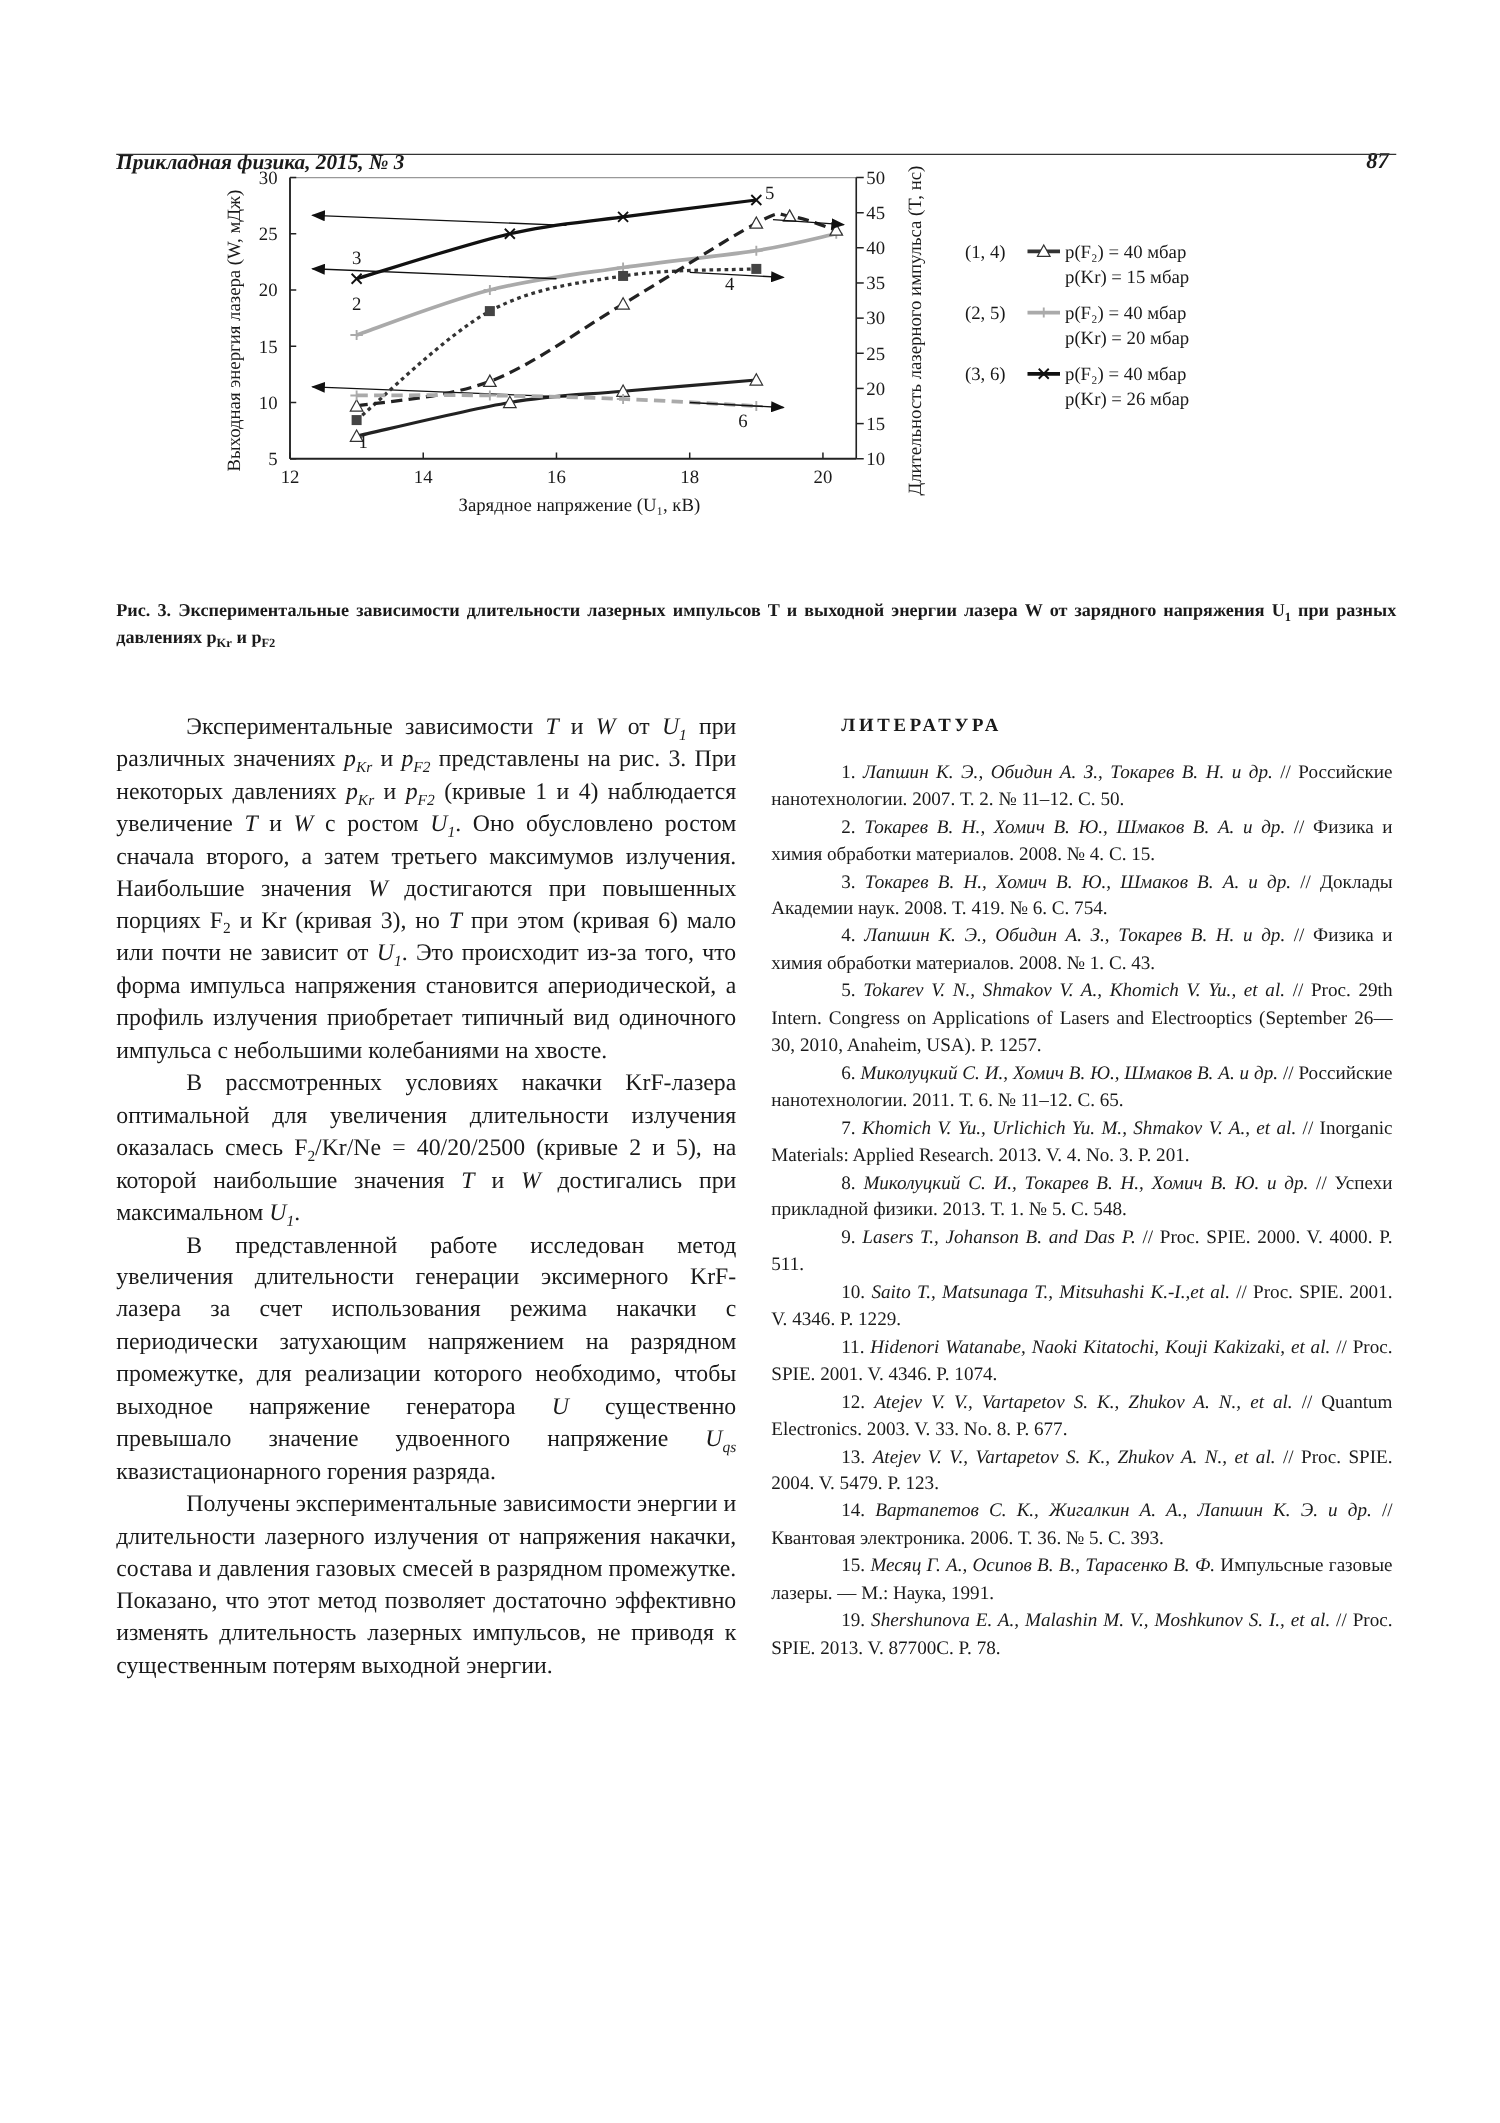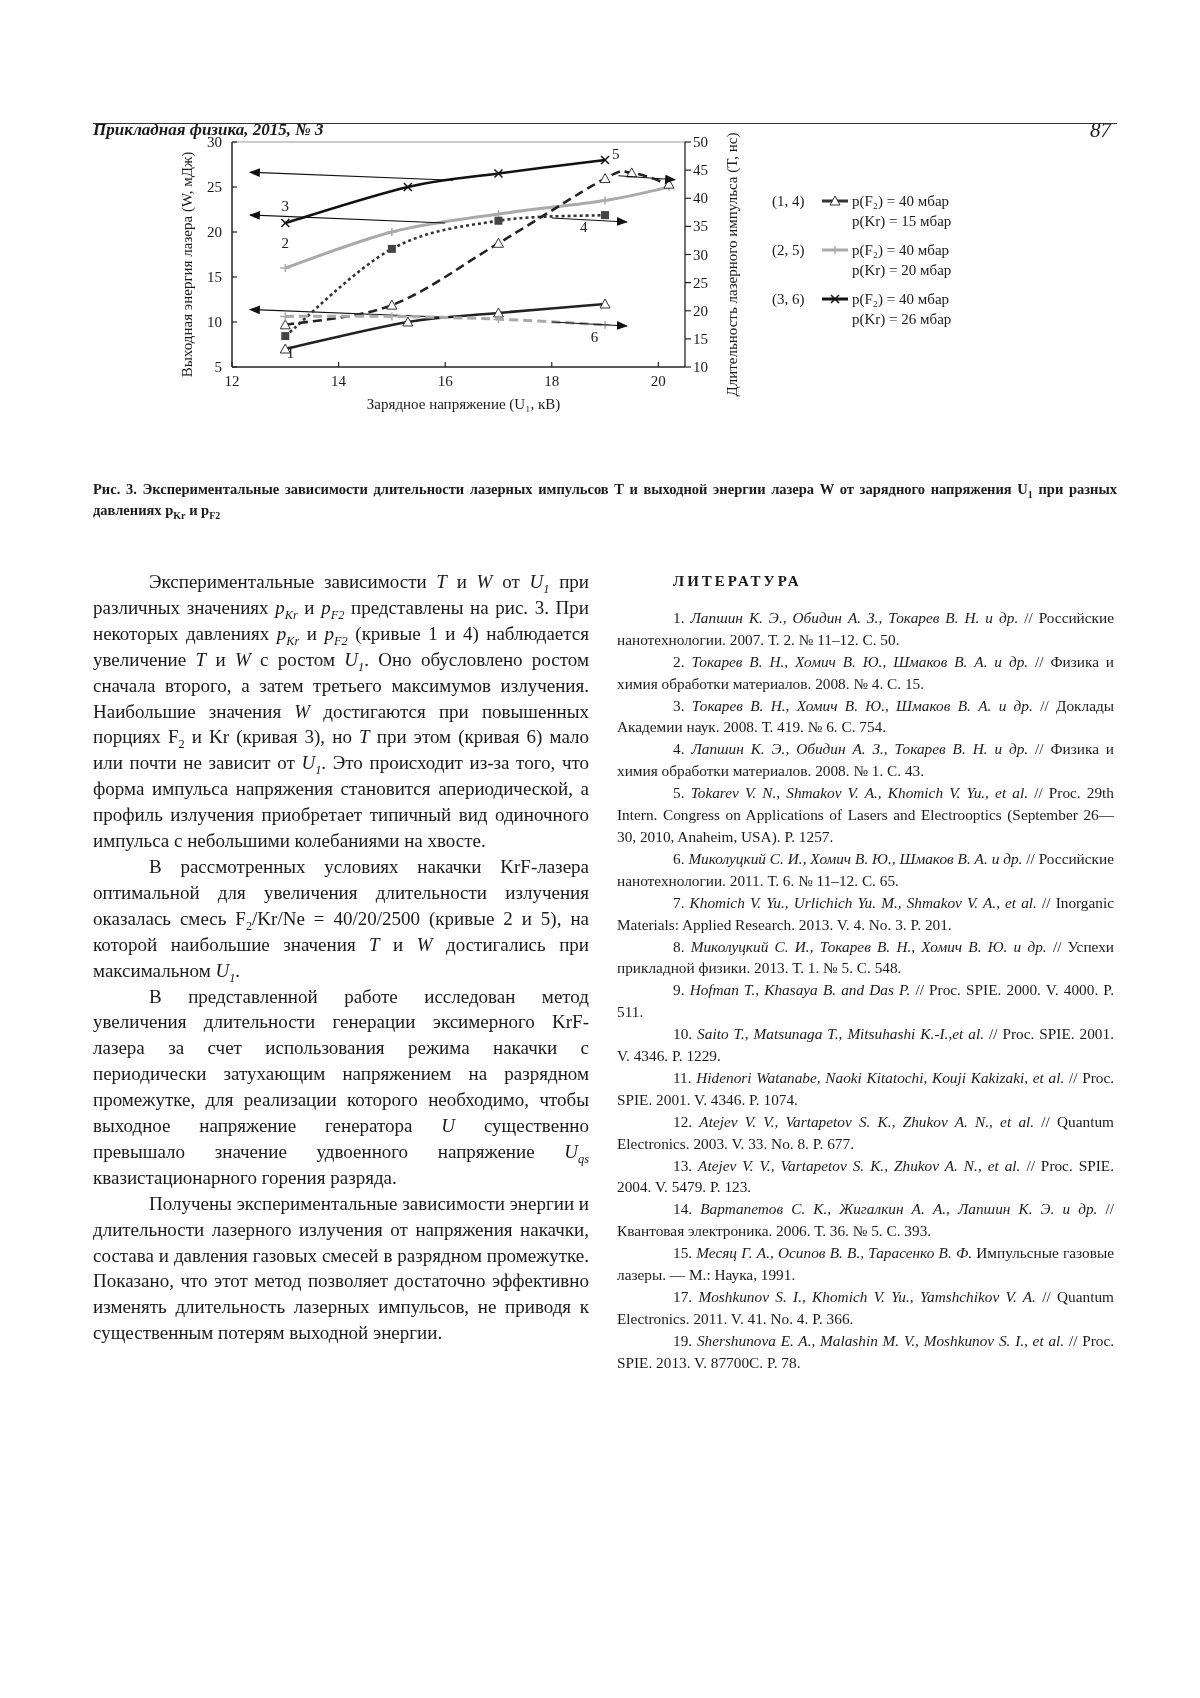--- a/index.html
+++ b/index.html
@@ -1,20 +1,20 @@
 <!DOCTYPE html>
 <html><head>
 <meta charset="utf-8">
 <style>
   html, body { margin: 0; padding: 0; background: #ffffff; }
   body { width: 1200px; height: 1698px; position: relative; overflow: hidden;
          font-family: "Liberation Serif", "DejaVu Serif", serif; color: #1a1a1a; }
   .header { position: absolute; left: 93px; top: 92px; width: 1020px; height: 30px; margin-top: 28px; }
   .header .journal { position: absolute; left: 0; top: 0; font-style: italic; font-weight: bold; font-size: 17px; }
-  .header .pageno { position: absolute; right: 2px; top: -2px; font-style: italic; font-weight: normal; font-size: 21px; }
+  .header .pageno { position: absolute; right: 2px; top: -2px; font-style: italic; font-weight: bold; font-size: 18px; }
   .header-rule { position: absolute; left: 93px; top: 123px; width: 1024px; height: 0; border-top: 1.5px solid #333; }
   #figure { position: absolute; left: 170px; top: 130px; width: 880px; height: 320px; }
   #figure text { font-family: "Liberation Serif", serif; fill: #1a1a1a; }
   .caption { position: absolute; left: 93px; top: 479px; width: 1024px; font-weight: bold;
              font-size: 14.5px; line-height: 21px; text-align: justify; }
   .caption sub { font-size: 10px; }
   .col-left { position: absolute; left: 93px; top: 569px; width: 496px; font-size: 19px; line-height: 25.9px; text-align: justify; }
   .col-left p { margin: 0; text-indent: 56px; }
   .col-left .heading { text-indent: 0; text-align: center; font-weight: bold; font-size: 18px; margin: 26px 0 18px 0; }
   .col-right { position: absolute; left: 617px; top: 571px; width: 497px; font-size: 15.3px; line-height: 21.9px; text-align: justify; }
@@ -165,23 +165,22 @@
   <div class="lit-heading">ЛИТЕРАТУРА</div>
   <div id="ref-list">
       <p class="ref"><span>1. </span><span class="auth">Лапшин К. Э., Обидин А. З., Токарев В. Н. и др.</span><span> // Российские нанотехнологии. 2007. Т. 2. № 11–12. С. 50.</span></p>
       <p class="ref"><span>2. </span><span class="auth">Токарев В. Н., Хомич В. Ю., Шмаков В. А. и др.</span><span> // Физика и химия обработки материалов. 2008. № 4. С. 15.</span></p>
       <p class="ref"><span>3. </span><span class="auth">Токарев В. Н., Хомич В. Ю., Шмаков В. А. и др.</span><span> // Доклады Академии наук. 2008. Т. 419. № 6. С. 754.</span></p>
       <p class="ref"><span>4. </span><span class="auth">Лапшин К. Э., Обидин А. З., Токарев В. Н. и др.</span><span> // Физика и химия обработки материалов. 2008. № 1. С. 43.</span></p>
       <p class="ref"><span>5. </span><span class="auth">Tokarev V. N., Shmakov V. A., Khomich V. Yu., et al.</span><span> // Proc. 29th Intern. Congress on Applications of Lasers and Electrooptics (September 26—30, 2010, Anaheim, USA). P. 1257.</span></p>
       <p class="ref"><span>6. </span><span class="auth">Миколуцкий С. И., Хомич В. Ю., Шмаков В. А. и др.</span><span> // Российские нанотехнологии. 2011. Т. 6. № 11–12. С. 65.</span></p>
       <p class="ref"><span>7. </span><span class="auth">Khomich V. Yu., Urlichich Yu. M., Shmakov V. A., et al.</span><span> // Inorganic Materials: Applied Research. 2013. V. 4. No. 3. P. 201.</span></p>
       <p class="ref"><span>8. </span><span class="auth">Миколуцкий С. И., Токарев В. Н., Хомич В. Ю. и др.</span><span> // Успехи прикладной физики. 2013. Т. 1. № 5. С. 548.</span></p>
-      <p class="ref"><span>9. </span><span class="auth">Hofman T., Khasaya B. and Das P.</span><span> // Proc. SPIE. 2000. V. 4000. P. 511.</span></p>
+      <p class="ref"><span>9. </span><span class="auth">Lasers T., Johanson B. and Das P.</span><span> // Proc. SPIE. 2000. V. 4000. P. 511.</span></p>
       <p class="ref"><span>10. </span><span class="auth">Saito T., Matsunaga T., Mitsuhashi K.-I.,et al.</span><span> // Proc. SPIE. 2001. V. 4346. P. 1229.</span></p>
       <p class="ref"><span>11. </span><span class="auth">Hidenori Watanabe, Naoki Kitatochi, Kouji Kakizaki, et al.</span><span> // Proc. SPIE. 2001. V. 4346. P. 1074.</span></p>
       <p class="ref"><span>12. </span><span class="auth">Atejev V. V., Vartapetov S. K., Zhukov A. N., et al.</span><span> // Quantum Electronics. 2003. V. 33. No. 8. P. 677.</span></p>
       <p class="ref"><span>13. </span><span class="auth">Atejev V. V., Vartapetov S. K., Zhukov A. N., et al.</span><span> // Proc. SPIE. 2004. V. 5479. P. 123.</span></p>
       <p class="ref"><span>14. </span><span class="auth">Вартапетов С. К., Жигалкин А. А., Лапшин К. Э. и др.</span><span> // Квантовая электроника. 2006. Т. 36. № 5. С. 393.</span></p>
       <p class="ref"><span>15. </span><span class="auth">Месяц Г. А., Осипов В. В., Тарасенко В. Ф.</span><span> Импульсные газовые лазеры. — М.: Наука, 1991.</span></p>
-      <p class="ref"><span>17. </span><span class="auth">Moshkunov S. I., Khomich V. Yu., Yamshchikov V. A.</span><span> // Quantum Electronics. 2011. V. 41. No. 4. P. 366.</span></p>
       <p class="ref"><span>19. </span><span class="auth">Shershunova E. A., Malashin M. V., Moshkunov S. I., et al.</span><span> // Proc. SPIE. 2013. V. 87700C. P. 78.</span></p>
     </div>
 </div>
 
 </body></html>

